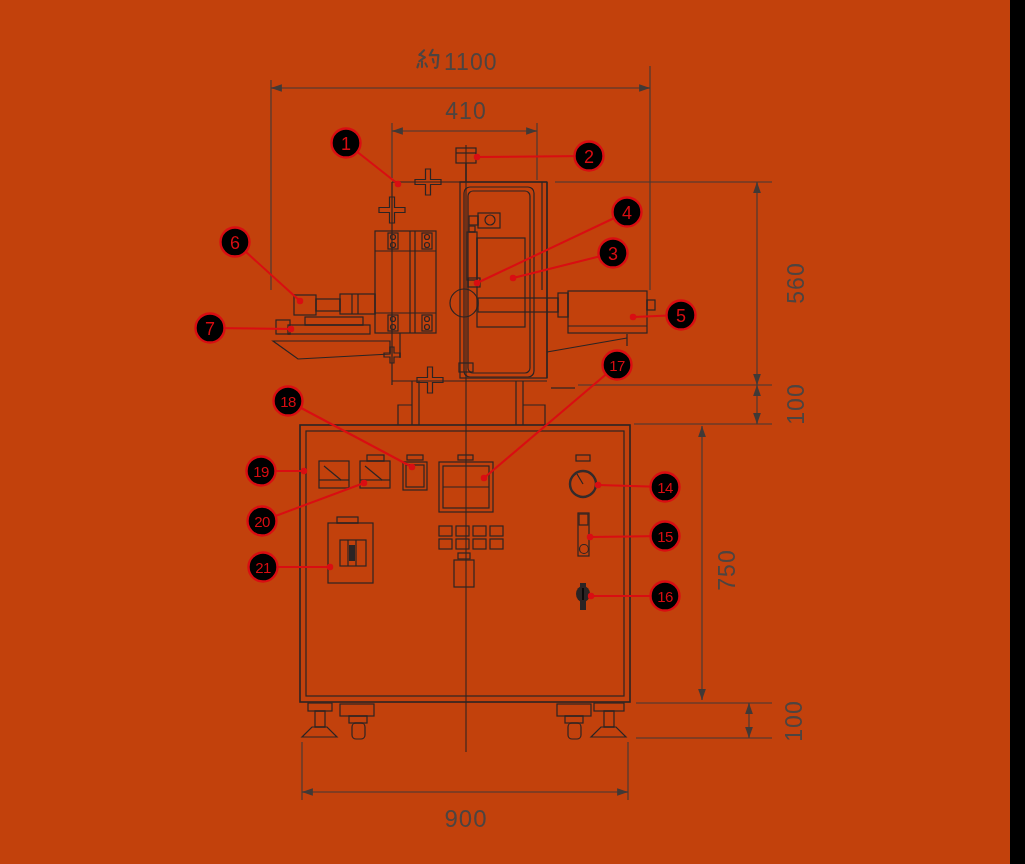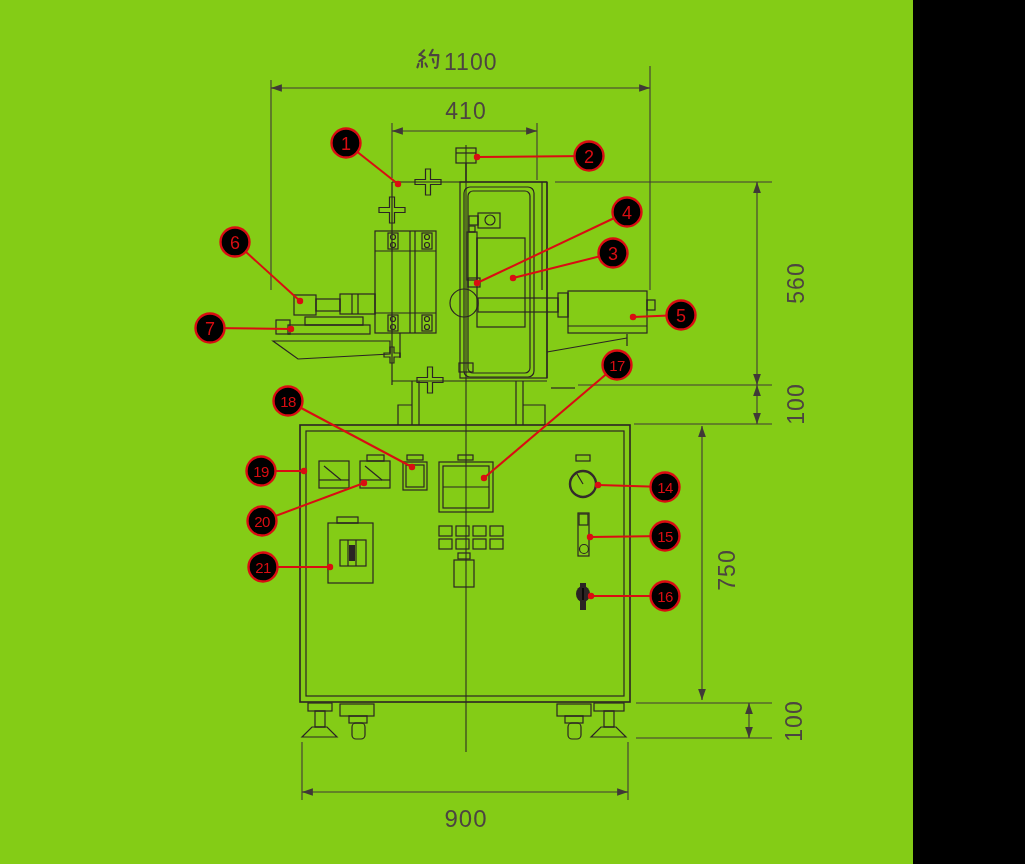--- a/index.html
+++ b/index.html
@@ -1,16 +1,16 @@
 <!DOCTYPE html>
 <html><head>
 <meta charset="utf-8">
 <style>
   html,body{margin:0;padding:0;background:#000;}
-  .stage{position:relative;width:913px;height:864px;background:#84cc16;overflow:hidden;}
+  .stage{position:relative;width:1010px;height:864px;background:#c2410c;overflow:hidden;}
   svg{display:block;}
   
   .ml{stroke:#2b2424;stroke-width:1.2;fill:none;}
   .mlth{stroke:#2b2424;stroke-width:1.6;fill:none;}
   .mlf{fill:#2b2424;stroke:none;}
   .cl{stroke:#242020;stroke-width:1;fill:none;}
   .gauge{stroke:#332b2b;stroke-width:2.4;fill:none;}
   
   .dim{stroke:#403937;stroke-width:1.1;fill:none;}
   .kanji{stroke:#4c4441;stroke-width:1.8;fill:none;stroke-linecap:round;stroke-linejoin:round;}

